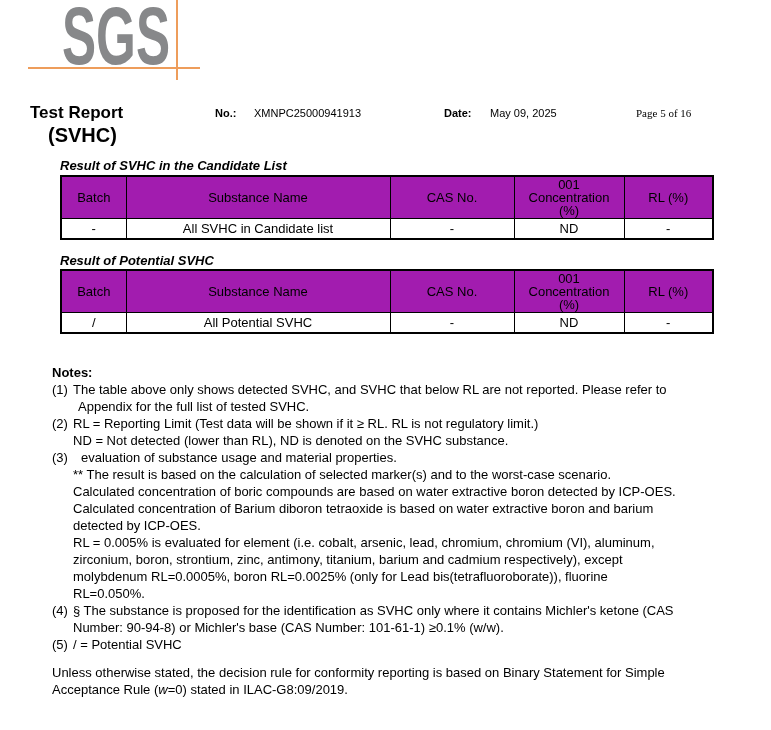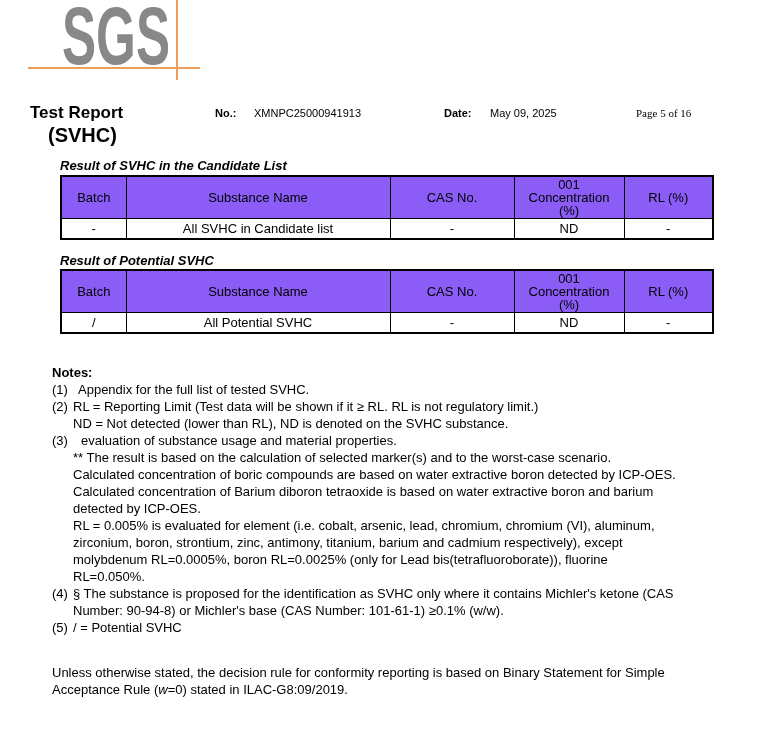--- a/index.html
+++ b/index.html
@@ -18,21 +18,21 @@
   .meta.b{font-weight:bold;}
   .m-no-label{left:215px;} .m-no-value{left:254px;text-align:center;}
   .m-date-label{left:444px;} .m-date-value{left:490px;}
   .m-page{left:636px;font-family:Liberation Serif, serif;}
   
   .tbl-title{position:absolute;left:60px;font-size:13px;font-weight:bold;font-style:italic;}
   .tbl{position:absolute;left:60px;border-collapse:collapse;table-layout:fixed;
        width:652px;font-size:13px;border:2px solid #000;}
   .tbl td,.tbl th{border:1px solid #000;text-align:center;vertical-align:middle;
        padding:1px 2px;font-weight:normal;line-height:13px;overflow:hidden;}
-  .tbl thead th{background:#8b5cf6;}
+  .tbl thead th{background:#a21caf;}
   .th-multi{white-space:pre-line;}
   .tbl thead tr{height:41px;}
   .tbl tbody tr{height:20px;}
   
   .notes{position:absolute;left:52px;top:364px;width:705px;font-size:13px;line-height:17px;}
   .notes-heading{font-weight:bold;}
   .note{position:relative;padding-left:21px;}
   .note .marker{position:absolute;left:0;top:0;}
   .note-line{white-space:nowrap;}
   .ind-a{margin-left:5px;}
@@ -121,20 +121,21 @@
         <td>-</td>
       </tr>
     </tbody>
   </table>
 
   <div class="notes">
     <div class="notes-heading">Notes:</div>
 
     <div class="note">
       <span class="marker">(1)</span>
+      <div class="note-line">The table above only shows detected SVHC, and SVHC that below RL are not reported. Please refer to</div>
       <div class="note-line ind-a">Appendix for the full list of tested SVHC.</div>
     </div>
 
     <div class="note">
       <span class="marker">(2)</span>
       <div class="note-line">RL = Reporting Limit (Test data will be shown if it ≥ RL. RL is not regulatory limit.)</div>
       <div class="note-line">ND = Not detected (lower than RL), ND is denoted on the SVHC substance.</div>
     </div>
 
     <div class="note">

